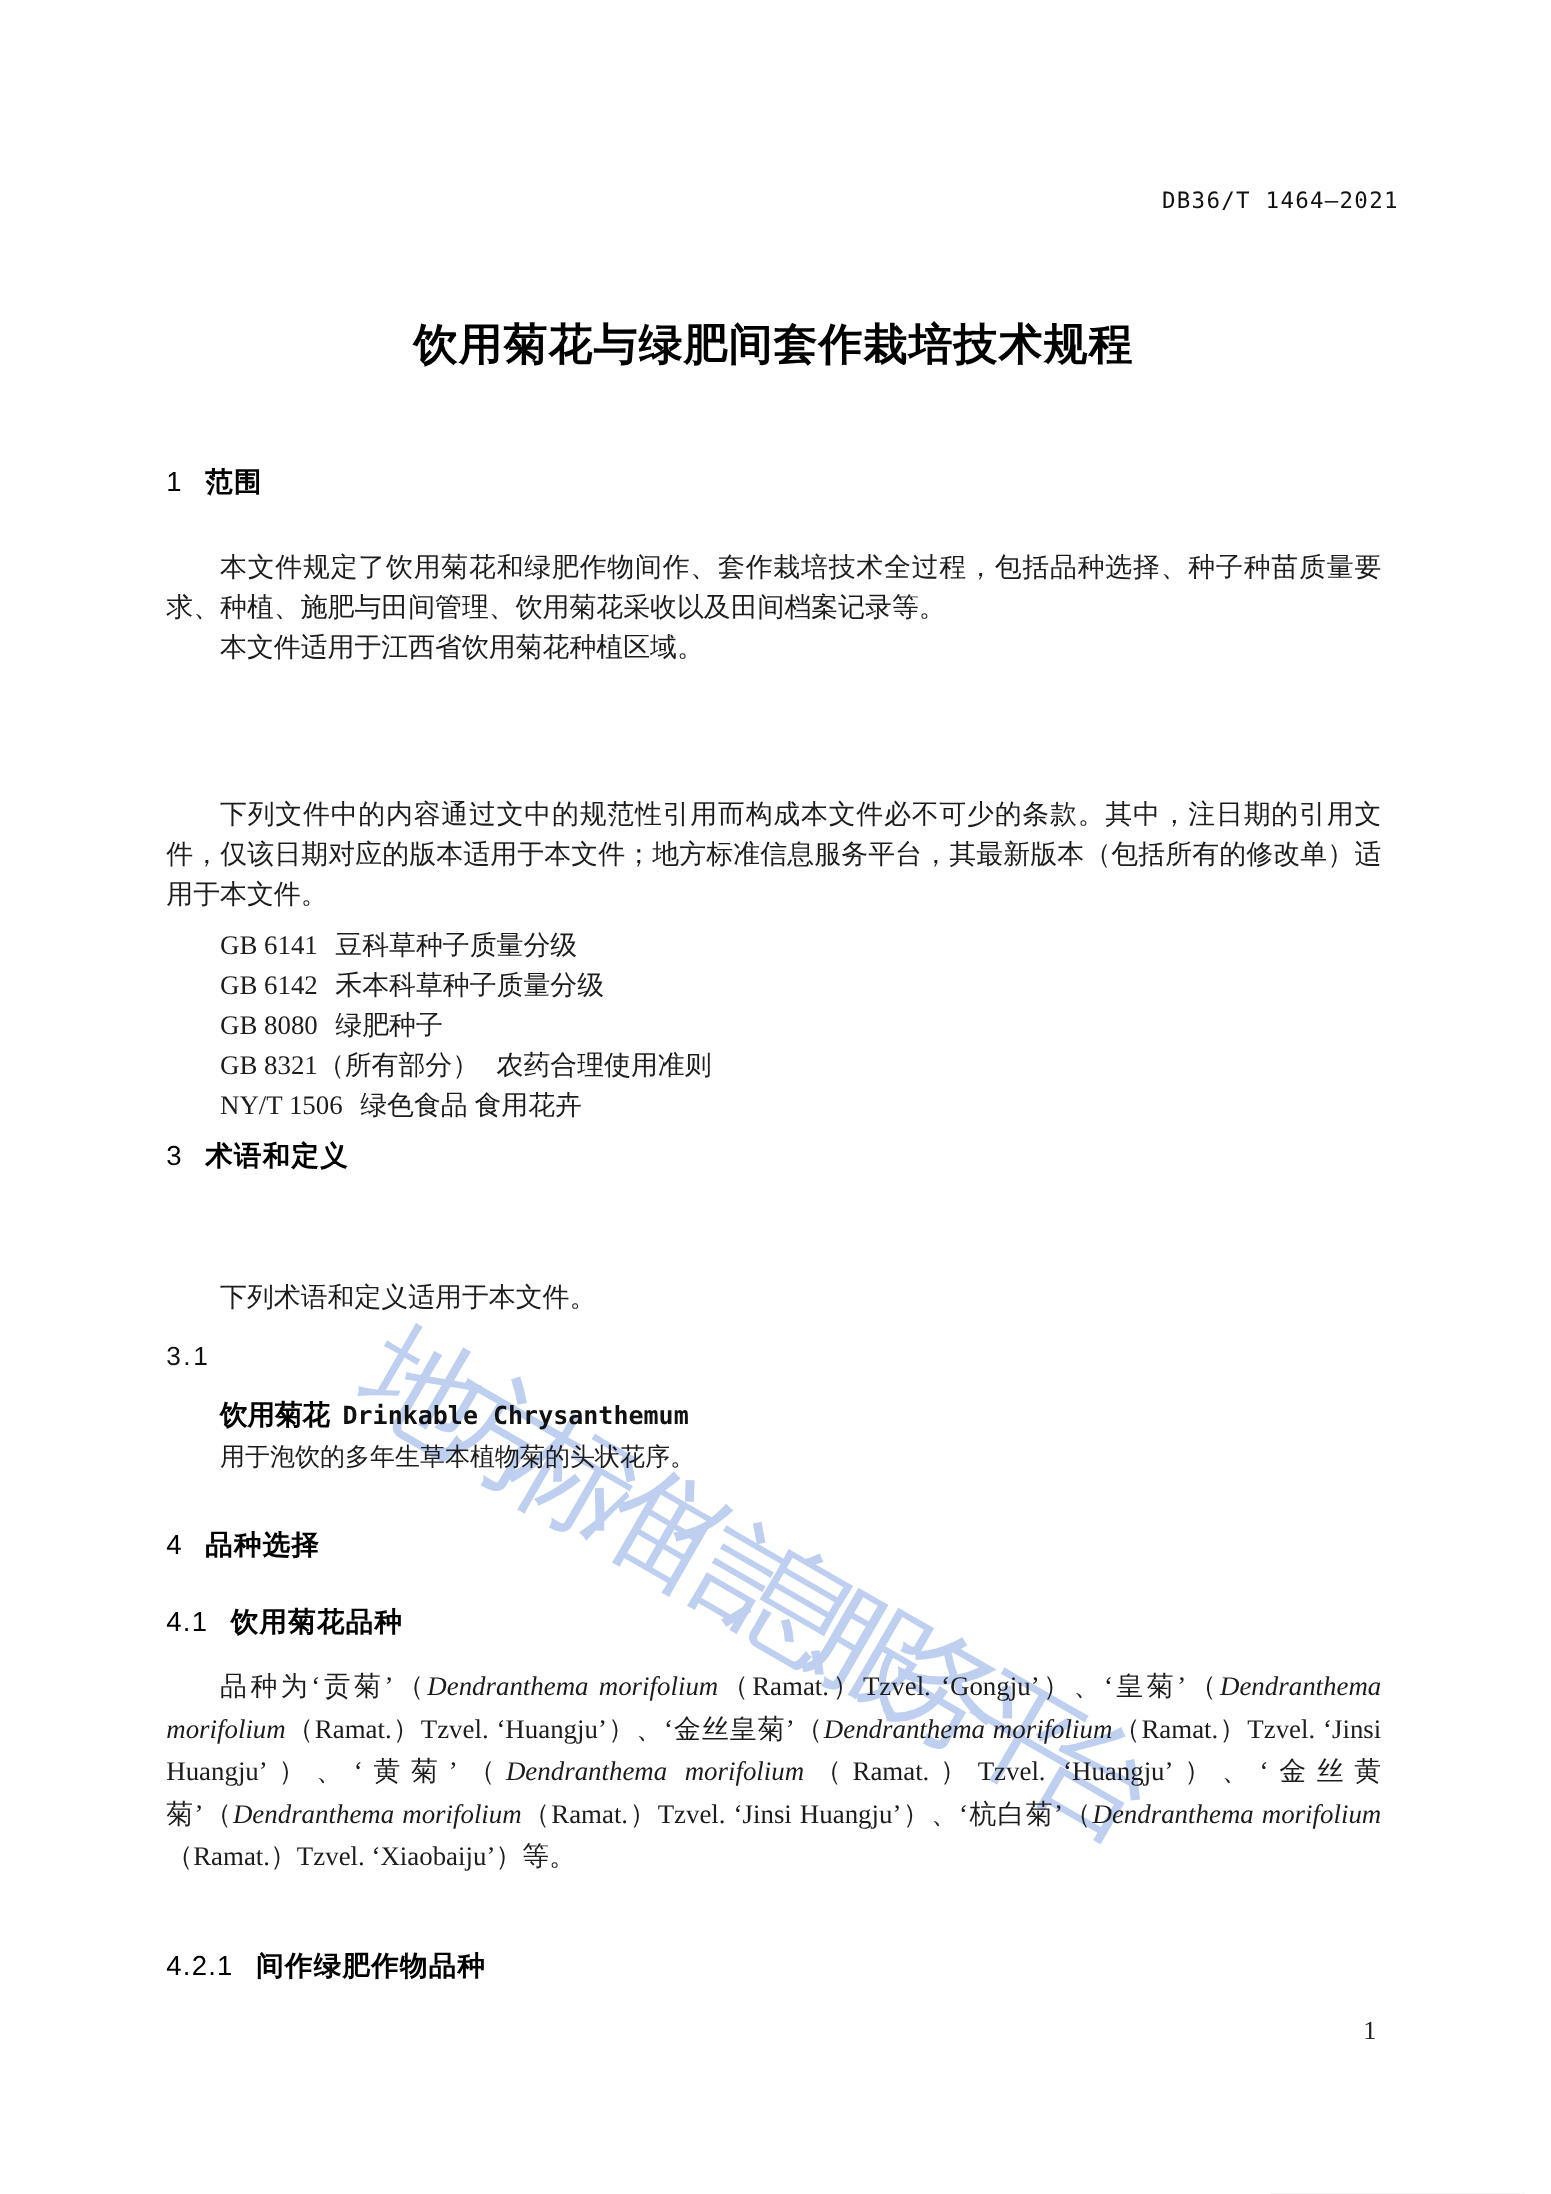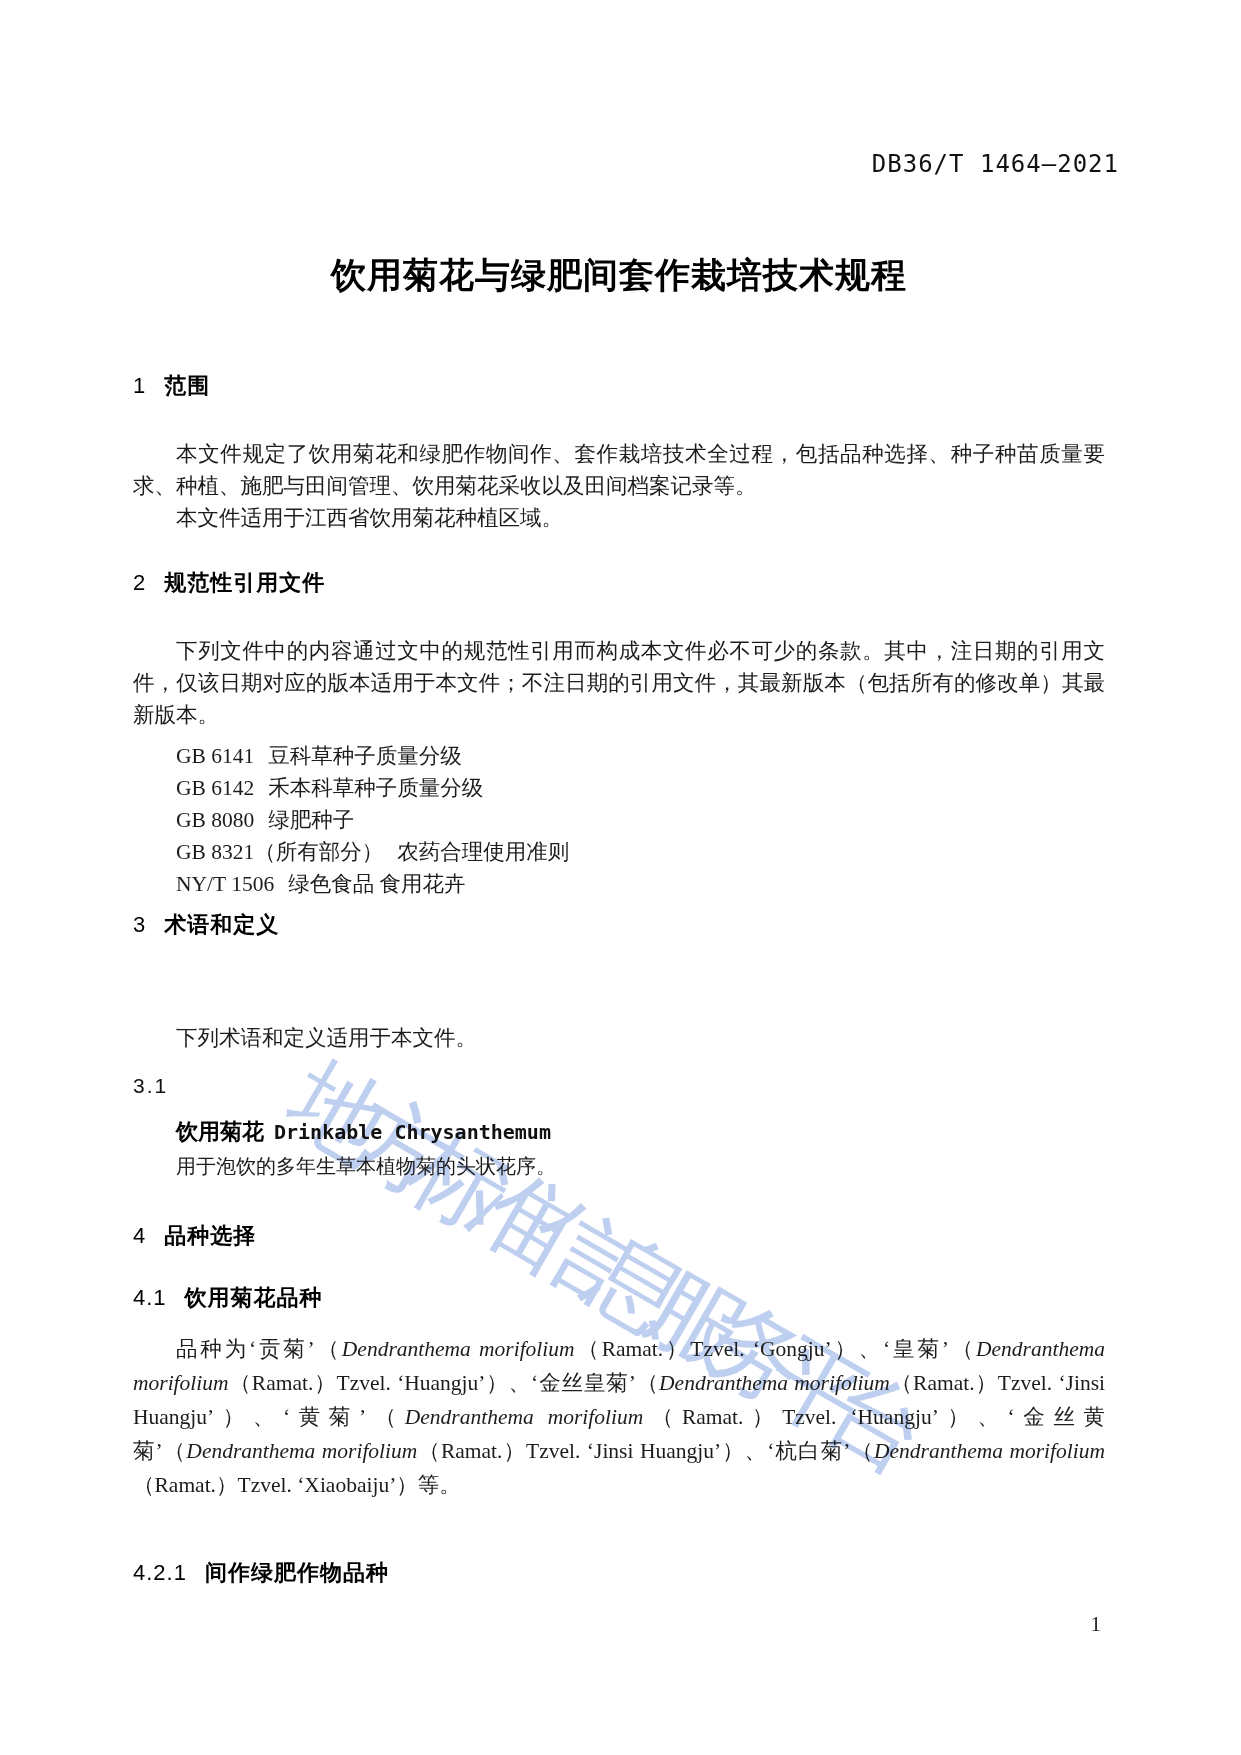--- a/index.html
+++ b/index.html
@@ -11,21 +11,21 @@
     overflow:hidden;
     font-family:"Liberation Serif","DejaVu Serif",serif;
     color:#1a1a1a;
   }
   .abs { position:absolute; }
   .col { left:133px; width:972px; }
 
   .doc-number {
     top:150px; right:122px;
     font-family:"DejaVu Sans Mono","Liberation Sans",sans-serif;
-    font-size:24px; letter-spacing:1px; color:#111;
+    font-size:18px; letter-spacing:1px; color:#111;
   }
   .doc-title {
     top:252px; text-align:center;
     font-family:"Liberation Sans","DejaVu Sans",sans-serif;
     font-weight:bold; font-size:35px; letter-spacing:1px; color:#000;
   }
   .heading {
     font-family:"Liberation Sans","DejaVu Sans",sans-serif;
     font-size:22px; line-height:26px; color:#000;
     white-space:nowrap;
@@ -82,24 +82,21 @@
     <div class="abs doc-number">DB36/T 1464—2021</div>
 
     <div class="abs col doc-title">饮用菊花与绿肥间套作栽培技术规程</div>
 
     <div class="abs col heading" style="top:373px;">
       <span class="h-num">1</span><span class="h-text">范围</span>
     </div>
     <div class="abs col body-p" style="top:438px;">本文件规定了饮用菊花和绿肥作物间作、套作栽培技术全过程，包括品种选择、种子种苗质量要求、种植、施肥与田间管理、饮用菊花采收以及田间档案记录等。</div>
     <div class="abs col body-p" style="top:502px;font-family:Liberation Serif, serif;">本文件适用于江西省饮用菊花种植区域。</div>
 
-    <div class="abs col heading" style="top:570px;">
-      <span class="h-num">2</span><span class="h-text">规范性引用文件</span>
-    </div>
-    <div class="abs col body-p" style="top:635px;">下列文件中的内容通过文中的规范性引用而构成本文件必不可少的条款。其中，注日期的引用文件，仅该日期对应的版本适用于本文件；不注日期的引用文件，其最新版本（包括所有的修改单）其最新版本。</div>
+    <div class="abs col body-p" style="top:635px;">下列文件中的内容通过文中的规范性引用而构成本文件必不可少的条款。其中，注日期的引用文件，仅该日期对应的版本适用于本文件；地方标准信息服务平台，其最新版本（包括所有的修改单）适用于本文件。</div>
 
     <div class="abs col" style="top:740px;">
       <div class="ref-line">
         <span class="ref-code">GB 6141</span><span>豆科草种子质量分级</span>
       </div>
       <div class="ref-line">
         <span class="ref-code">GB 6142</span><span>禾本科草种子质量分级</span>
       </div>
       <div class="ref-line">
         <span class="ref-code">GB 8080</span><span>绿肥种子</span>

